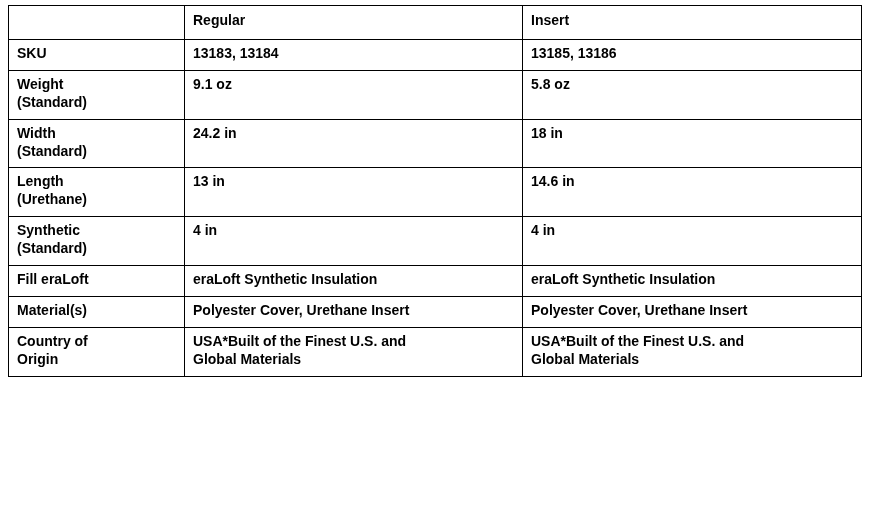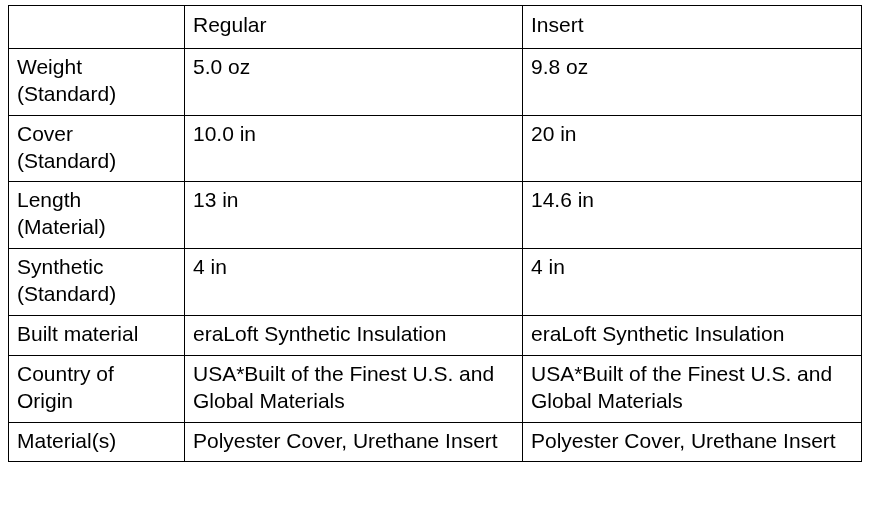--- a/index.html
+++ b/index.html
@@ -14,22 +14,23 @@
     font-family: "Liberation Sans", sans-serif;
     color: #000000;
   }
   #spec-table-wrap {
     padding: 5px 8px 0 8px;
   }
   table.spec-table {
     border-collapse: collapse;
     width: 853px;
     table-layout: fixed;
-    font-size: 21px;
+    font-size: 14px;
     line-height: 1.28;
+    font-weight: bold;
   }
   table.spec-table col.c-label { width: 176px; }
   table.spec-table col.c-reg   { width: 338px; }
   table.spec-table col.c-lrg   { width: 339px; }
 
   table.spec-table td {
     border: 1px solid #000000;
     vertical-align: top;
     padding: 5px 8px 7px 8px;
     white-space: pre-line;
@@ -60,64 +61,69 @@
       <col class="c-reg">
       <col class="c-lrg">
     </colgroup>
     <tbody>
       <tr class="head">
         <td class="corner"></td>
         <td class="val-cell">Regular</td>
         <td class="val-cell">Insert</td>
       </tr>
 
+      <tr>
+        <td class="label-cell">SKU</td>
+        <td class="val-cell">13183, 13184</td>
+        <td class="val-cell">13185, 13186</td>
+      </tr>
 
       <tr>
         <td class="label-cell">Weight
 (Standard)</td>
-        <td class="val-cell">5.0 oz</td>
-        <td class="val-cell">9.8 oz</td>
+        <td class="val-cell">9.1 oz</td>
+        <td class="val-cell">5.8 oz</td>
       </tr>
 
       <tr>
-        <td class="label-cell">Cover
+        <td class="label-cell">Width
 (Standard)</td>
-        <td class="val-cell">10.0 in</td>
-        <td class="val-cell">20 in</td>
+        <td class="val-cell">24.2 in</td>
+        <td class="val-cell">18 in</td>
       </tr>
 
       <tr>
         <td class="label-cell">Length
-(Material)</td>
+(Urethane)</td>
         <td class="val-cell">13 in</td>
         <td class="val-cell">14.6 in</td>
       </tr>
 
       <tr>
         <td class="label-cell">Synthetic
 (Standard)</td>
         <td class="val-cell">4 in</td>
         <td class="val-cell">4 in</td>
       </tr>
 
       <tr>
-        <td class="label-cell">Built material</td>
+        <td class="label-cell">Fill eraLoft</td>
         <td class="val-cell">eraLoft Synthetic Insulation</td>
         <td class="val-cell">eraLoft Synthetic Insulation</td>
+      </tr>
+
+      <tr>
+        <td class="label-cell">Material(s)</td>
+        <td class="val-cell">Polyester Cover, Urethane Insert</td>
+        <td class="val-cell">Polyester Cover, Urethane Insert</td>
       </tr>
 
       <tr>
         <td class="label-cell">Country of
 Origin</td>
         <td class="val-cell">USA*Built of the Finest U.S. and
 Global Materials</td>
         <td class="val-cell">USA*Built of the Finest U.S. and
 Global Materials</td>
       </tr>
-
-      <tr>
-        <td class="label-cell">Material(s)</td>
-        <td class="val-cell">Polyester Cover, Urethane Insert</td>
-        <td class="val-cell">Polyester Cover, Urethane Insert</td>
-      </tr>
     </tbody>
   </table>
 </div>
 
 </body></html>

